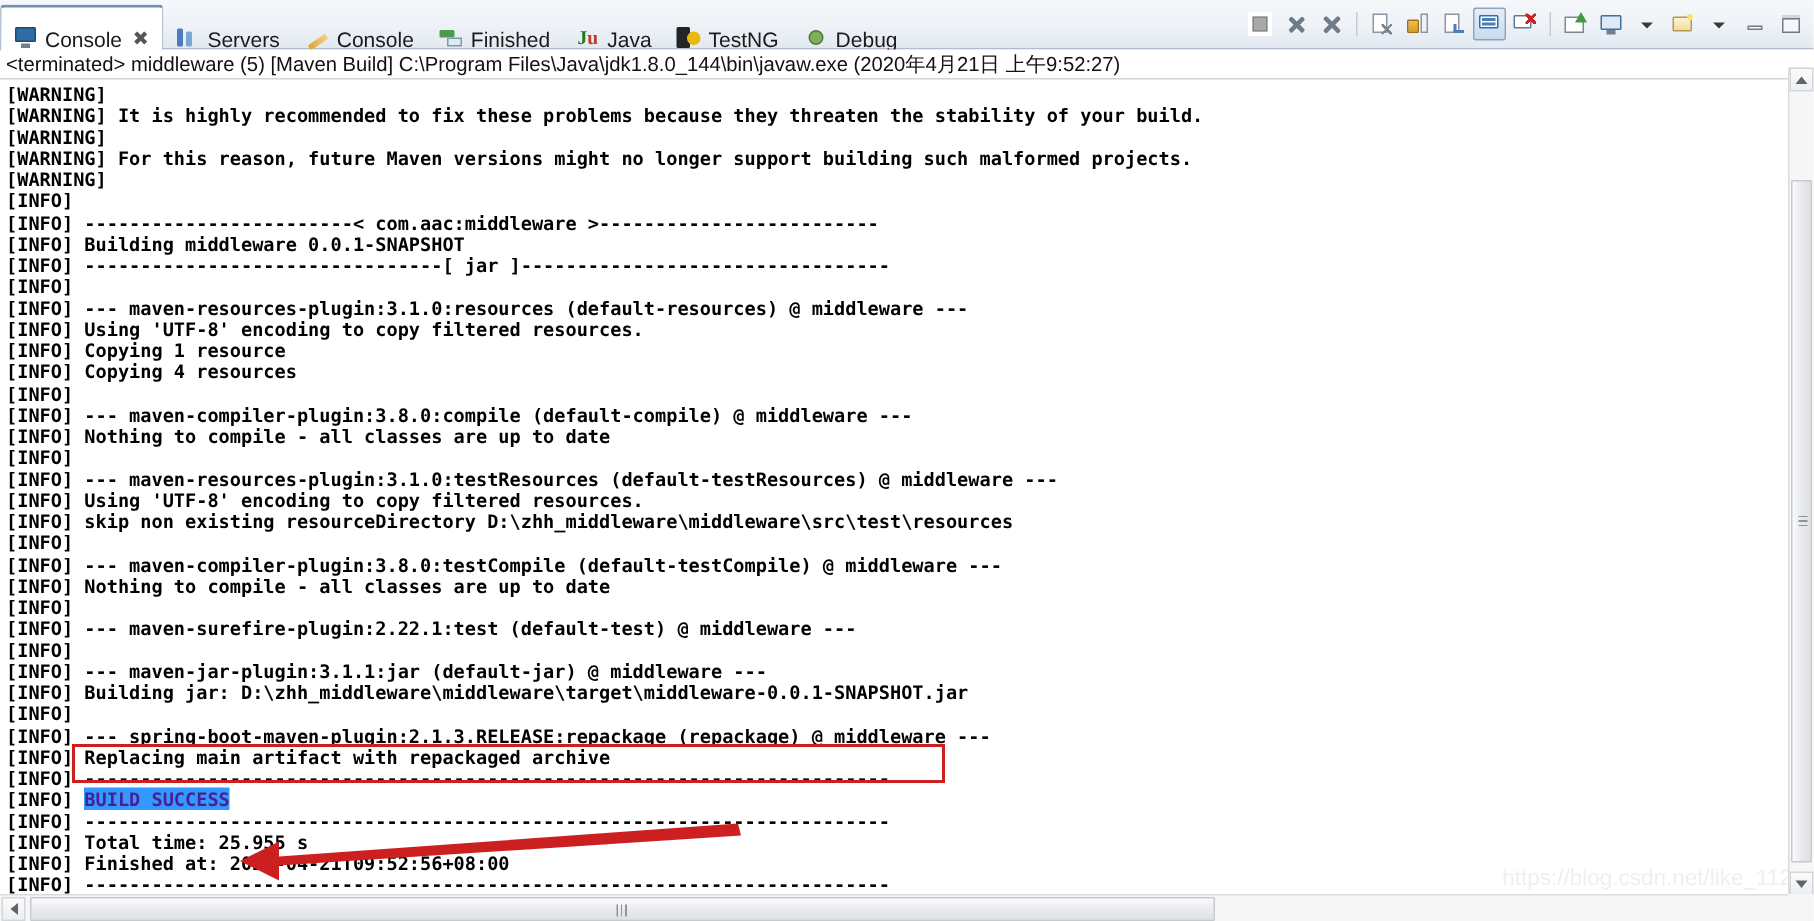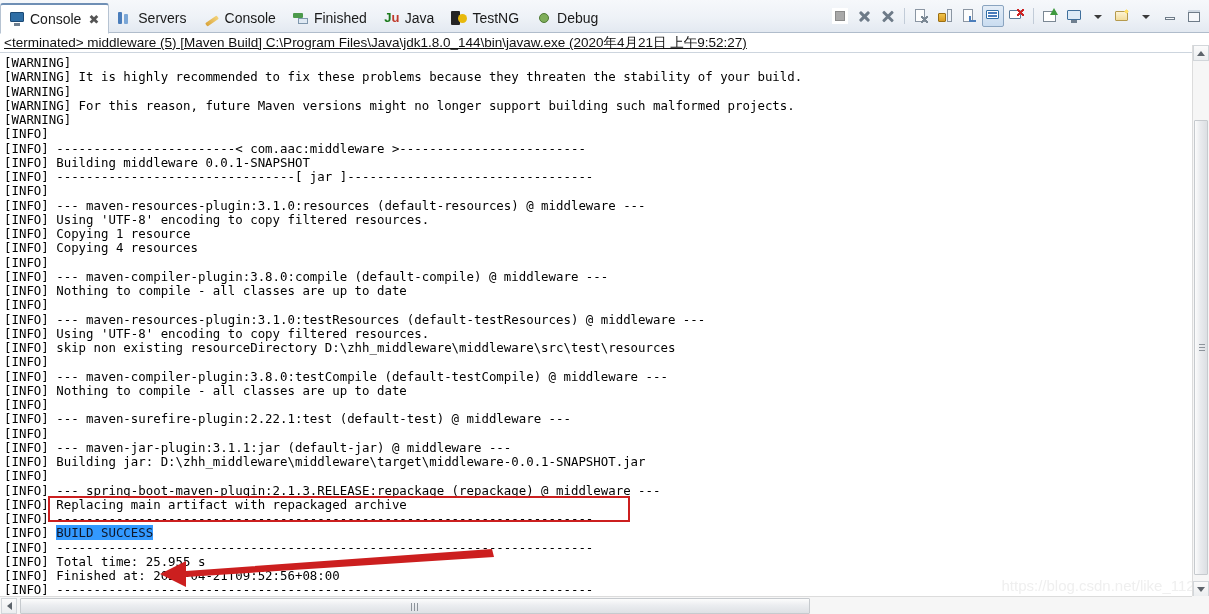--- a/index.html
+++ b/index.html
@@ -25,21 +25,21 @@
   .tabs {
     position: absolute;
     left: 0; top: 0;
     height: 33px;
     display: flex;
     align-items: flex-end;
   }
   .tab {
     height: 31px;
     display: flex;
-    align-items: center;
+    align-items: flex-end;
     gap: 5px;
     padding: 0 9px 0 8px;
     font-size: 14px;
     color: #1a1a1a;
     white-space: nowrap;
     box-sizing: border-box;
     position: relative;
   }
   .tab.active {
     background: #ffffff;
@@ -107,21 +107,21 @@
     content: ""; position: absolute; left: 0px; top: 3px;
     width: 10px; height: 5px; background: #4c9a4c; border-radius: 1px;
   }
   .ic-progress::after {
     content: ""; position: absolute; left: 5px; top: 8px;
     width: 10px; height: 6px; background: #dfe9f3;
     border: 1px solid #7f97ad; box-sizing: border-box;
   }
   
   .ic-junit {
-    font-family: Liberation Sans, sans-serif;
+    font-family: Liberation Serif, serif;
     font-size: 13px; font-weight: bold;
     line-height: 16px;
     text-align: center;
   }
   .ic-junit .j { color: #1c7a1c; }
   .ic-junit .u { color: #c03a2b; }
   
   .ic-testng::before {
     content: ""; position: absolute; left: 0px; top: 1px;
     width: 9px; height: 14px; background: #242424; border-radius: 1px;
@@ -327,21 +327,20 @@
     left: 0; top: 33px;
     width: 1209px; height: 19px;
     background: #ffffff;
     font-size: 13.5px;
     color: #111;
     line-height: 19px;
     padding-left: 4px;
     box-sizing: border-box;
     white-space: nowrap;
     overflow: hidden;
-    text-decoration: underline;
   }
 
   
   .console-wrap {
     position: absolute;
     left: 0; top: 52px;
     width: 1209px; height: 544px;
     background: #ffffff;
     border-top: 1px solid #cdd5de;
     box-sizing: border-box;
@@ -350,24 +349,24 @@
   .console-text {
     position: absolute;
     left: 4px; top: 3px;
     font-family: "DejaVu Sans Mono", "Liberation Mono", monospace;
     font-size: 12.4px;
     line-height: 14.25px;
     color: #000000;
     white-space: pre;
     letter-spacing: 0px;
   }
-  .console-text .ln { height: 14.25px; }
+  .console-text .ln { height: 14.25px; font-weight: bold; }
   .sel {
     background: #3399ff;
-    color: #0f172a;
+    color: #4c1d95;
   }
 
   
   .annot-box {
     position: absolute;
     left: 48px; top: 443px;
     width: 582px; height: 26px;
     border: 2px solid #cc1f1f;
     box-sizing: border-box;
     pointer-events: none;

